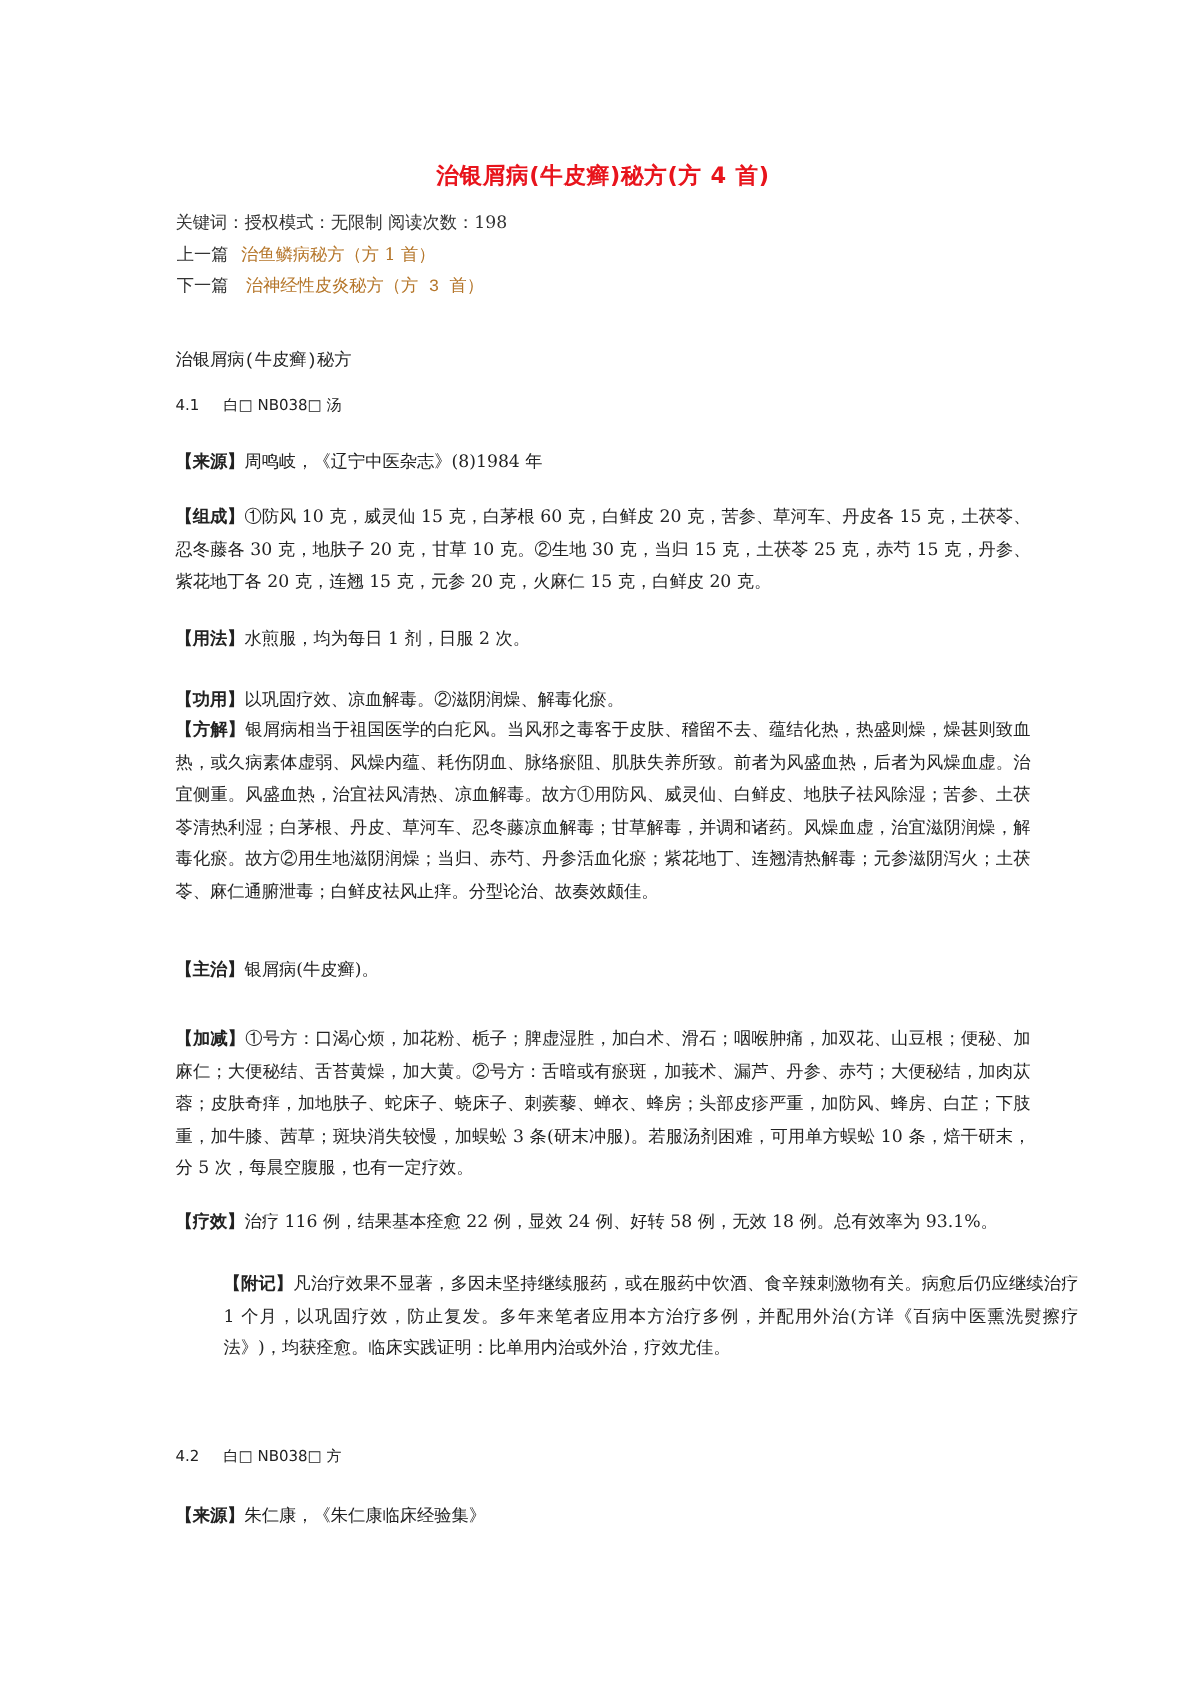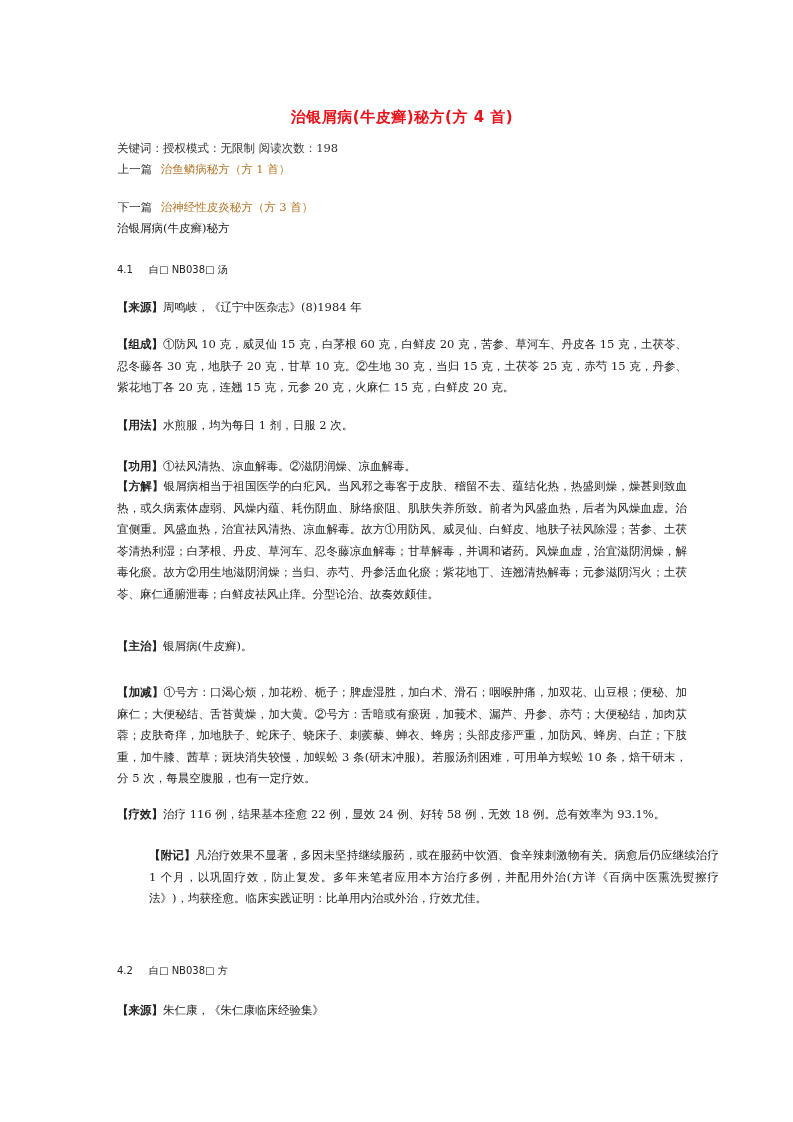--- a/index.html
+++ b/index.html
@@ -25,45 +25,45 @@
 <body>
 
 <div class="page">
   <div class="title">治银屑病(牛皮癣)秘方(方 4 首)</div>
   <div class="meta">关键词：授权模式：无限制 阅读次数：198</div>
 
   <div class="nav" style="top:162px;">
     <span class="lbl">上一篇</span>
     <a href="#">治鱼鳞病秘方（方 1 首）</a>
   </div>
-  <div class="nav" style="top:200px;">
+  <div class="nav" style="top:183px;font-family:Liberation Mono, monospace;">
     <span class="lbl">下一篇</span>
     <a href="#">治神经性皮炎秘方（方 3 首）</a>
   </div>
 
-  <div class="para" style="top:218px;">治银屑病(牛皮癣)秘方</div>
+  <div class="para" style="top:230px;font-family:Liberation Mono, monospace;">治银屑病(牛皮癣)秘方</div>
 
   <div class="heading" style="top:263px;">
     <span class="num">4.1</span><span>白□ NB038□ 汤</span>
   </div>
 
   <div class="para" style="top:297px;">
     <span class="tag">【来源】</span><span>周鸣岐，《辽宁中医杂志》(8)1984 年</span>
   </div>
 
   <div class="para" style="top:334px;">
     <span class="tag">【组成】</span><span>①防风 10 克，威灵仙 15 克，白茅根 60 克，白鲜皮 20 克，苦参、草河车、丹皮各 15 克，土茯苓、忍冬藤各 30 克，地肤子 20 克，甘草 10 克。②生地 30 克，当归 15 克，土茯苓 25 克，赤芍 15 克，丹参、紫花地丁各 20 克，连翘 15 克，元参 20 克，火麻仁 15 克，白鲜皮 20 克。</span>
   </div>
 
   <div class="para" style="top:415px;">
     <span class="tag">【用法】</span><span>水煎服，均为每日 1 剂，日服 2 次。</span>
   </div>
 
   <div class="para" style="top:456px;">
-    <span class="tag">【功用】</span><span>①祛风清热、凉血解毒。②滋阴润燥、凉血解毒。</span>
+    <span class="tag">【功用】</span><span>以巩固疗效、凉血解毒。②滋阴润燥、解毒化瘀。</span>
   </div>
 
   <div class="para" style="top:476px;">
     <span class="tag">【方解】</span><span>银屑病相当于祖国医学的白疕风。当风邪之毒客于皮肤、稽留不去、蕴结化热，热盛则燥，燥甚则致血热，或久病素体虚弱、风燥内蕴、耗伤阴血、脉络瘀阻、肌肤失养所致。前者为风盛血热，后者为风燥血虚。治宜侧重。风盛血热，治宜祛风清热、凉血解毒。故方①用防风、威灵仙、白鲜皮、地肤子祛风除湿；苦参、土茯苓清热利湿；白茅根、丹皮、草河车、忍冬藤凉血解毒；甘草解毒，并调和诸药。风燥血虚，治宜滋阴润燥，解毒化瘀。故方②用生地滋阴润燥；当归、赤芍、丹参活血化瘀；紫花地丁、连翘清热解毒；元参滋阴泻火；土茯苓、麻仁通腑泄毒；白鲜皮祛风止痒。分型论治、故奏效颇佳。</span>
   </div>
 
   <div class="para" style="top:636px;">
     <span class="tag">【主治】</span><span>银屑病(牛皮癣)。</span>
   </div>
 

